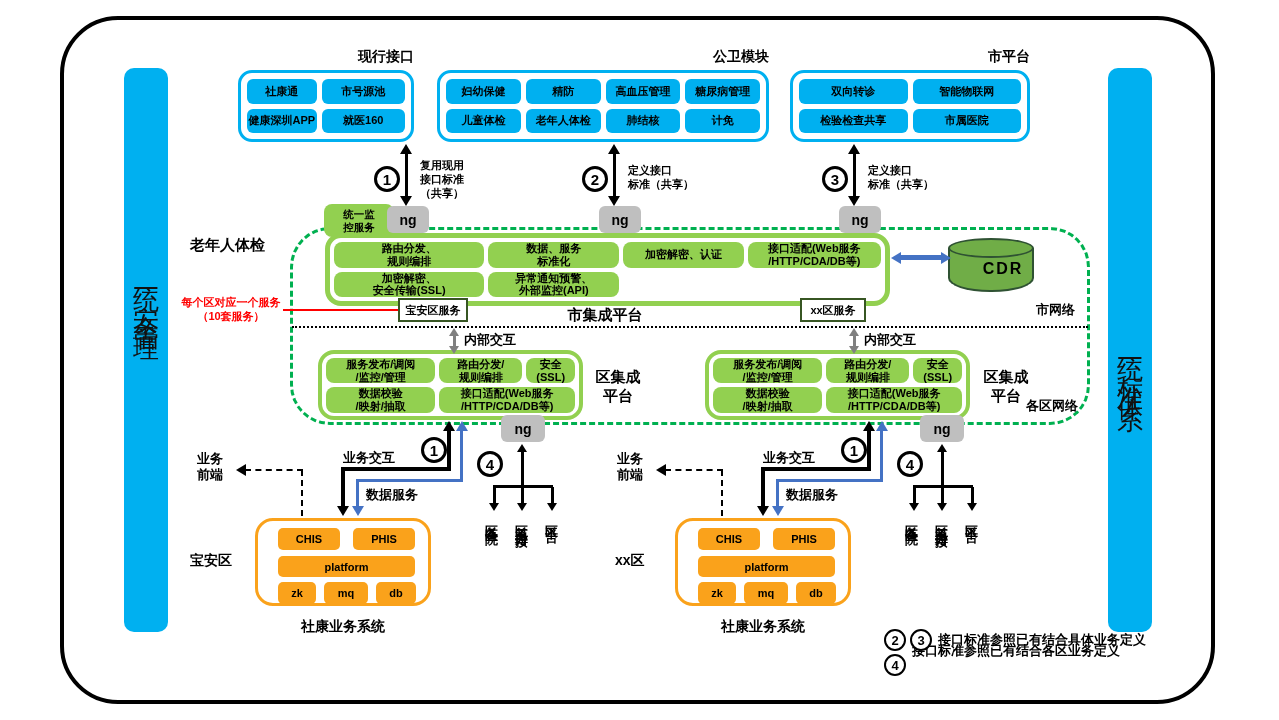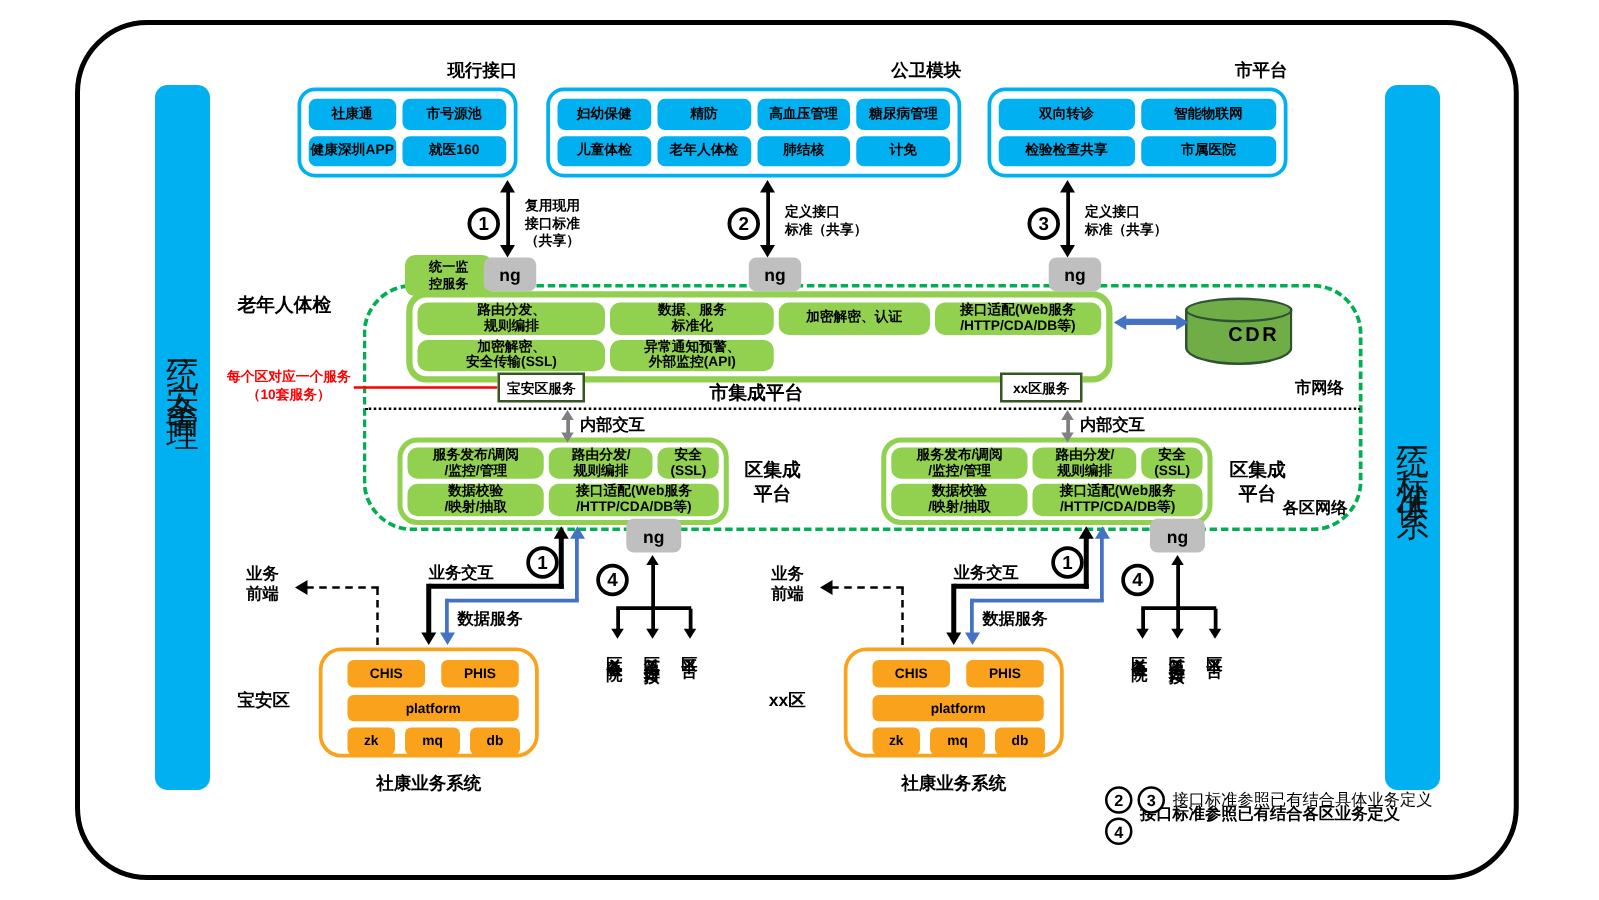--- a/index.html
+++ b/index.html
@@ -293,17 +293,17 @@
     <div class="obox" style="left:20px; top:35px; width:137px; height:21px;" data-bind="business.modules.2">platform</div>
     <div class="obox" style="left:20px; top:61px; width:38px; height:22px;" data-bind="business.modules.3">zk</div>
     <div class="obox" style="left:66px; top:61px; width:44px; height:22px;" data-bind="business.modules.4">mq</div>
     <div class="obox" style="left:118px; top:61px; width:40px; height:22px;" data-bind="business.modules.5">db</div>
   </div>
   <div class="abs lbl" style="left:615px; top:552px; font-size:14px;" data-bind="business.regions.1">xx区</div>
   <div class="abs lbl" style="left:703px; top:618px; width:120px; font-size:14px; text-align:center;" data-bind="business.system_title">社康业务系统</div>
 
   <div class="abs numc sm" style="left:884px; top:629px;" data-bind="notes.0.nums.0">2</div>
   <div class="abs numc sm" style="left:910px; top:629px;" data-bind="notes.0.nums.1">3</div>
-  <div class="abs lbl" style="left:938px; top:632px; font-weight:400;" data-bind="notes.0.text">接口标准参照已有结合具体业务定义</div>
+  <div class="abs lbl" style="left:938px; top:632px; font-weight:700;" data-bind="notes.0.text">接口标准参照已有结合具体业务定义</div>
   <div class="abs numc sm" style="left:884px; top:654px;" data-bind="notes.1.nums.0">4</div>
   <div class="abs lbl" style="left:912px; top:643px; font-weight:600;" data-bind="notes.1.text">接口标准参照已有结合各区业务定义</div>
 
 </div>
 
 </body></html>

